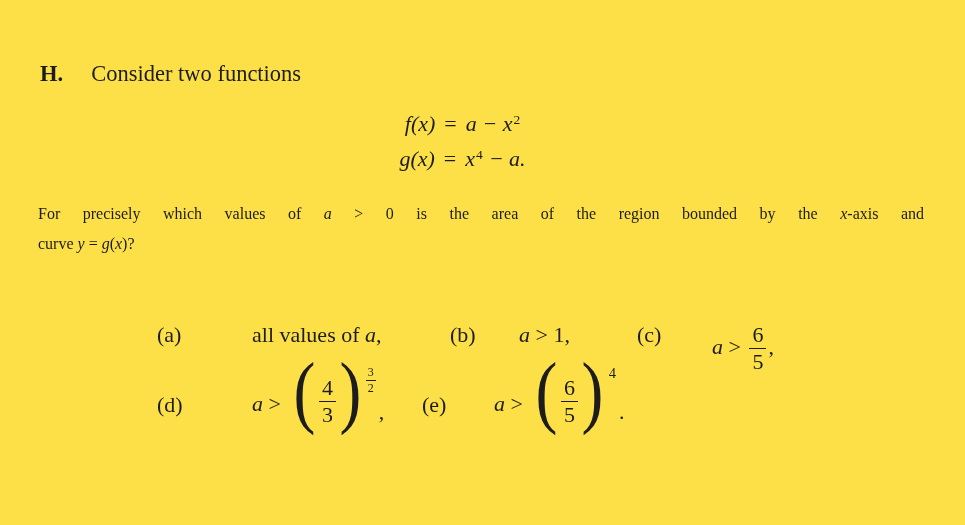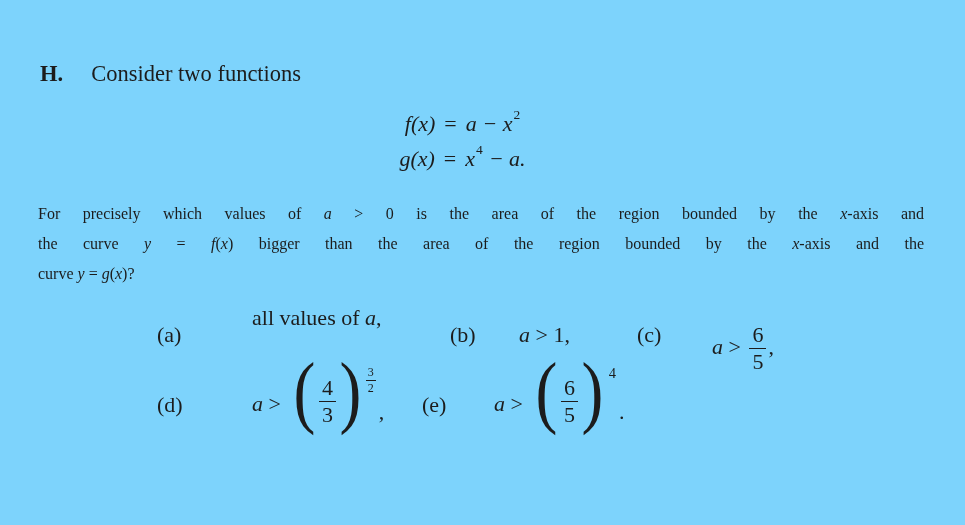--- a/index.html
+++ b/index.html
@@ -1,39 +1,39 @@
 <!DOCTYPE html>
 <html><head>
 <meta charset="utf-8">
 <style>
   html, body { margin: 0; padding: 0; background: #ffffff; }
   .page {
     position: relative;
     width: 965px;
     height: 525px;
-    background: #7dd3fc;
+    background: #fde047;
     color: #1c1c1c;
     font-family: "Liberation Serif", "DejaVu Serif", serif;
     overflow: hidden;
   }
   .it { font-style: italic; }
   .rm { font-style: normal; }
 
   
   .heading { position: absolute; left: 40px; top: 63px; font-size: 22.5px; line-height: 1; white-space: pre; }
   .heading .hlabel { font-weight: bold; margin-right: 28px; }
 
   
   .eqblock {
     position: absolute; left: 0; top: 113px; width: 965px;
     display: flex; flex-direction: column; align-items: center; row-gap: 13px;
     font-size: 22px; line-height: 1;
     transform: translateX(-20px);
   }
-  .eqline { display: flex; align-items: center; white-space: pre; }
+  .eqline { display: flex; align-items: flex-end; white-space: pre; }
   .eqmid { margin: 0 9px; }
   .sup { font-size: 13.5px; position: relative; top: -9px; font-style: normal; margin-left: 1px; }
   .eqtail { margin-left: 6px; }
 
   
   .para {
     position: absolute; left: 38px; top: 199px; width: 886px;
     font-size: 16px; line-height: 30px;
   }
   .jline { text-align: justify; text-align-last: justify; height: 30px; }
@@ -76,26 +76,25 @@
 
   <div class="heading"><span class="hlabel">H.</span><span>Consider two functions</span></div>
 
   <div class="eqblock">
     <div class="eqline"><span class="it">f(x)</span><span class="eqmid rm">=</span><span class="it">a − x</span><span class="sup">2</span></div>
     <div class="eqline"><span class="it">g(x)</span><span class="eqmid rm">=</span><span class="it">x</span><span class="sup">4</span><span class="it eqtail">− a.</span></div>
   </div>
 
   <div class="para">
     <div class="jline"><span class="rm">For precisely which values of </span><span class="it">a</span><span class="rm"> &gt; 0 is the area of the region bounded by the </span><span class="it">x</span><span class="rm">-axis and</span></div>
-    <div class="jline"><span class="rm">the curve </span><span class="it">y</span><span class="rm"> = </span><span class="it">f</span><span class="rm">(</span><span class="it">x</span><span class="rm">) bigger than the area of the region bounded by the </span><span class="it">x</span><span class="rm">-axis and the</span></div>
     <div class="jline last"><span class="rm">curve </span><span class="it">y</span><span class="rm"> = </span><span class="it">g</span><span class="rm">(</span><span class="it">x</span><span class="rm">)?</span></div>
   </div>
 
   <span class="opt rm" style="left:157px; top:324px;">(a)</span>
-  <span class="opt" style="left:252px; top:307px;"><span class="rm">all values of </span><span class="it">a</span><span class="rm">,</span></span>
+  <span class="opt" style="left:252px; top:324px;"><span class="rm">all values of </span><span class="it">a</span><span class="rm">,</span></span>
 
   <span class="opt rm" style="left:450px; top:324px;">(b)</span>
   <span class="opt" style="left:519px; top:324px;"><span class="it">a</span><span class="rm"> &gt; </span><span class="rm">1,</span></span>
 
   <span class="opt rm" style="left:637px; top:324px;">(c)</span>
   <span class="opt" style="left:712px; top:324px;"><span class="it">a</span><span class="rm"> &gt; </span><span class="fracv"><span class="fnum">6</span><span class="fden">5</span></span><span class="rm">,</span></span>
 
   <span class="opt rm" style="left:157px; top:394px;">(d)</span>
   <span class="exprgroup" style="left:252px;">
       <span class="exprhead"><span class="it">a</span><span class="rm"> &gt; </span></span>

